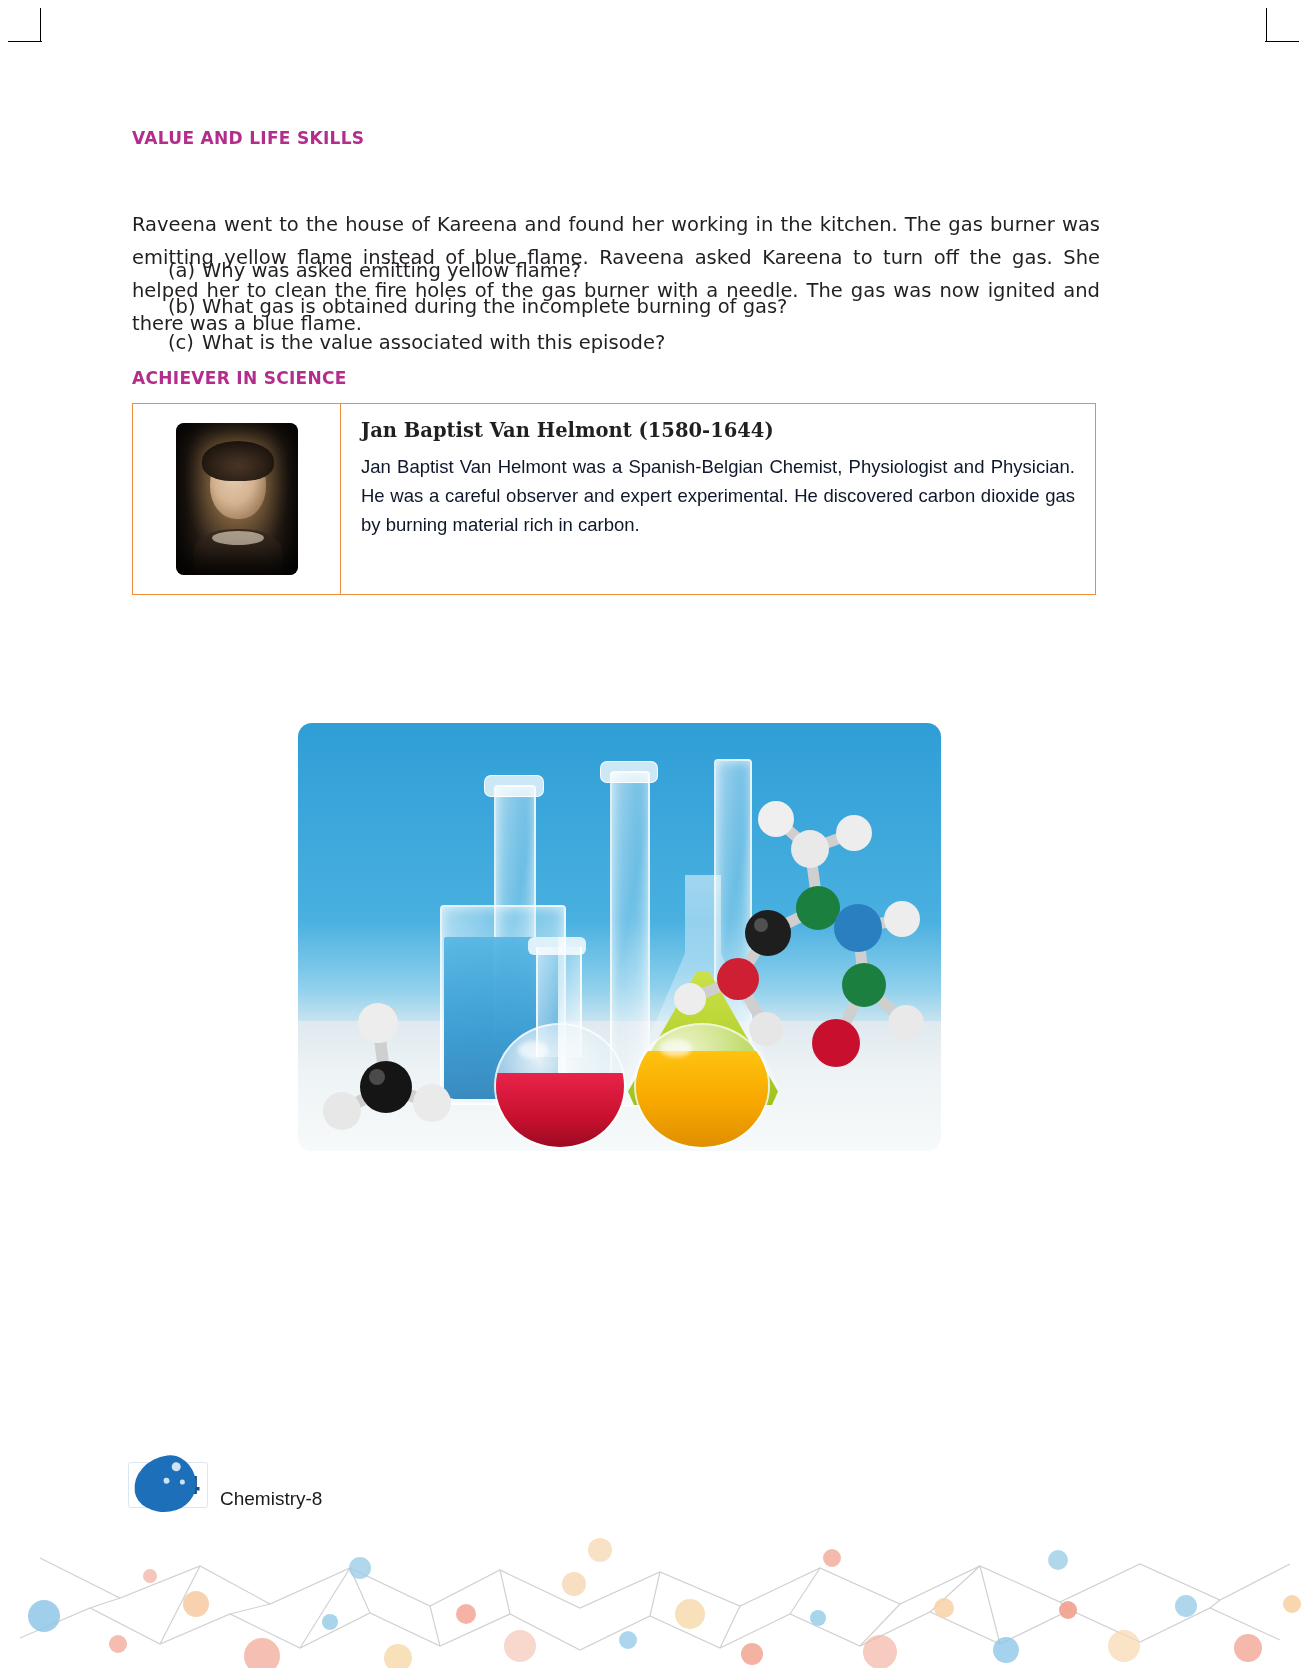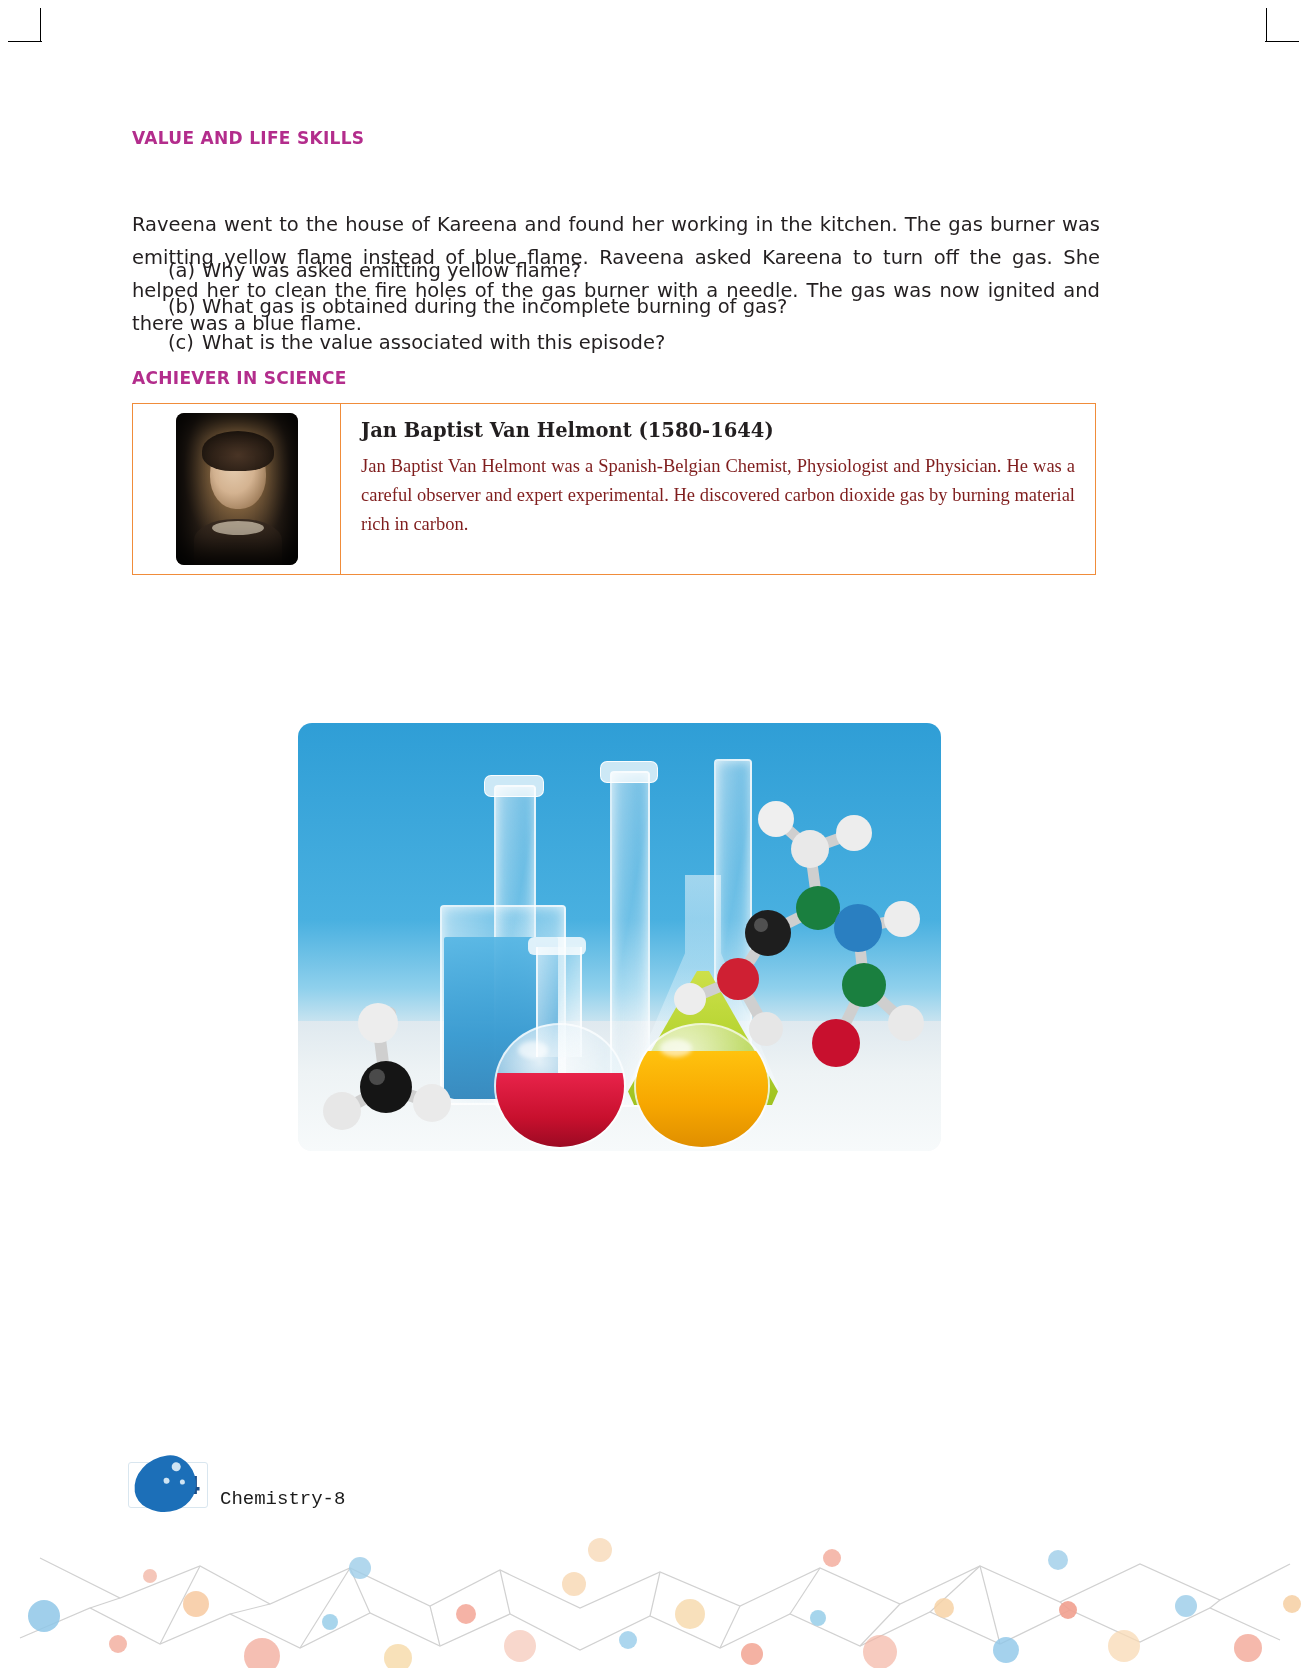--- a/index.html
+++ b/index.html
@@ -70,21 +70,21 @@
   }
   .q-label { width: 34px; flex: 0 0 34px; }
 
   #achiever-heading { position: absolute; top: 368px; left: 0; }
 
   .achiever-box {
     position: absolute;
     top: 403px;
     left: 0;
     width: 964px;
-    height: 172px;
+    height: 192px;
     border: 1px solid #f08c3a;
     box-sizing: border-box;
     display: flex;
   }
   .achiever-photo-cell {
     width: 208px;
     flex: 0 0 208px;
     border-right: 1px solid #f08c3a;
     display: flex;
     align-items: center;
@@ -150,24 +150,24 @@
     flex: 1;
   }
   .achiever-title {
     font-family: "DejaVu Serif", serif;
     font-weight: bold;
     font-size: 19.5px;
     color: #231f20;
     margin: 3px 0 10px 0;
   }
   .achiever-desc {
-    font-family: Liberation Serif, serif;
+    font-family: Liberation Sans, sans-serif;
     font-size: 18.5px;
     line-height: 29px;
-    color: #7f1d1d;
+    color: #0f172a;
     text-align: justify;
   }
 
   
   .figure {
     position: absolute;
     left: 298px;
     top: 723px;
     width: 643px;
     height: 428px;
@@ -293,21 +293,21 @@
     width: 62px; height: 56px;
     background: #1c6fb8;
     border-radius: 60% 40% 48% 52% / 56% 52% 48% 44%;
     transform: rotate(-8deg);
   }
   .blob-dot { position: absolute; background: #cfe4f3; border-radius: 50%; }
   .footer-label {
     position: absolute;
     left: 220px;
     bottom: 158px;
-    font-family: Liberation Mono, monospace;
+    font-family: Liberation Sans, sans-serif;
     font-size: 19px;
     color: #1b1b1b;
   }
 </style>
 </head>
 <body>
 
 <div class="crop-mark cm-tl-v"></div>
 <div class="crop-mark cm-tl-h"></div>
 <div class="crop-mark cm-tr-v"></div>

